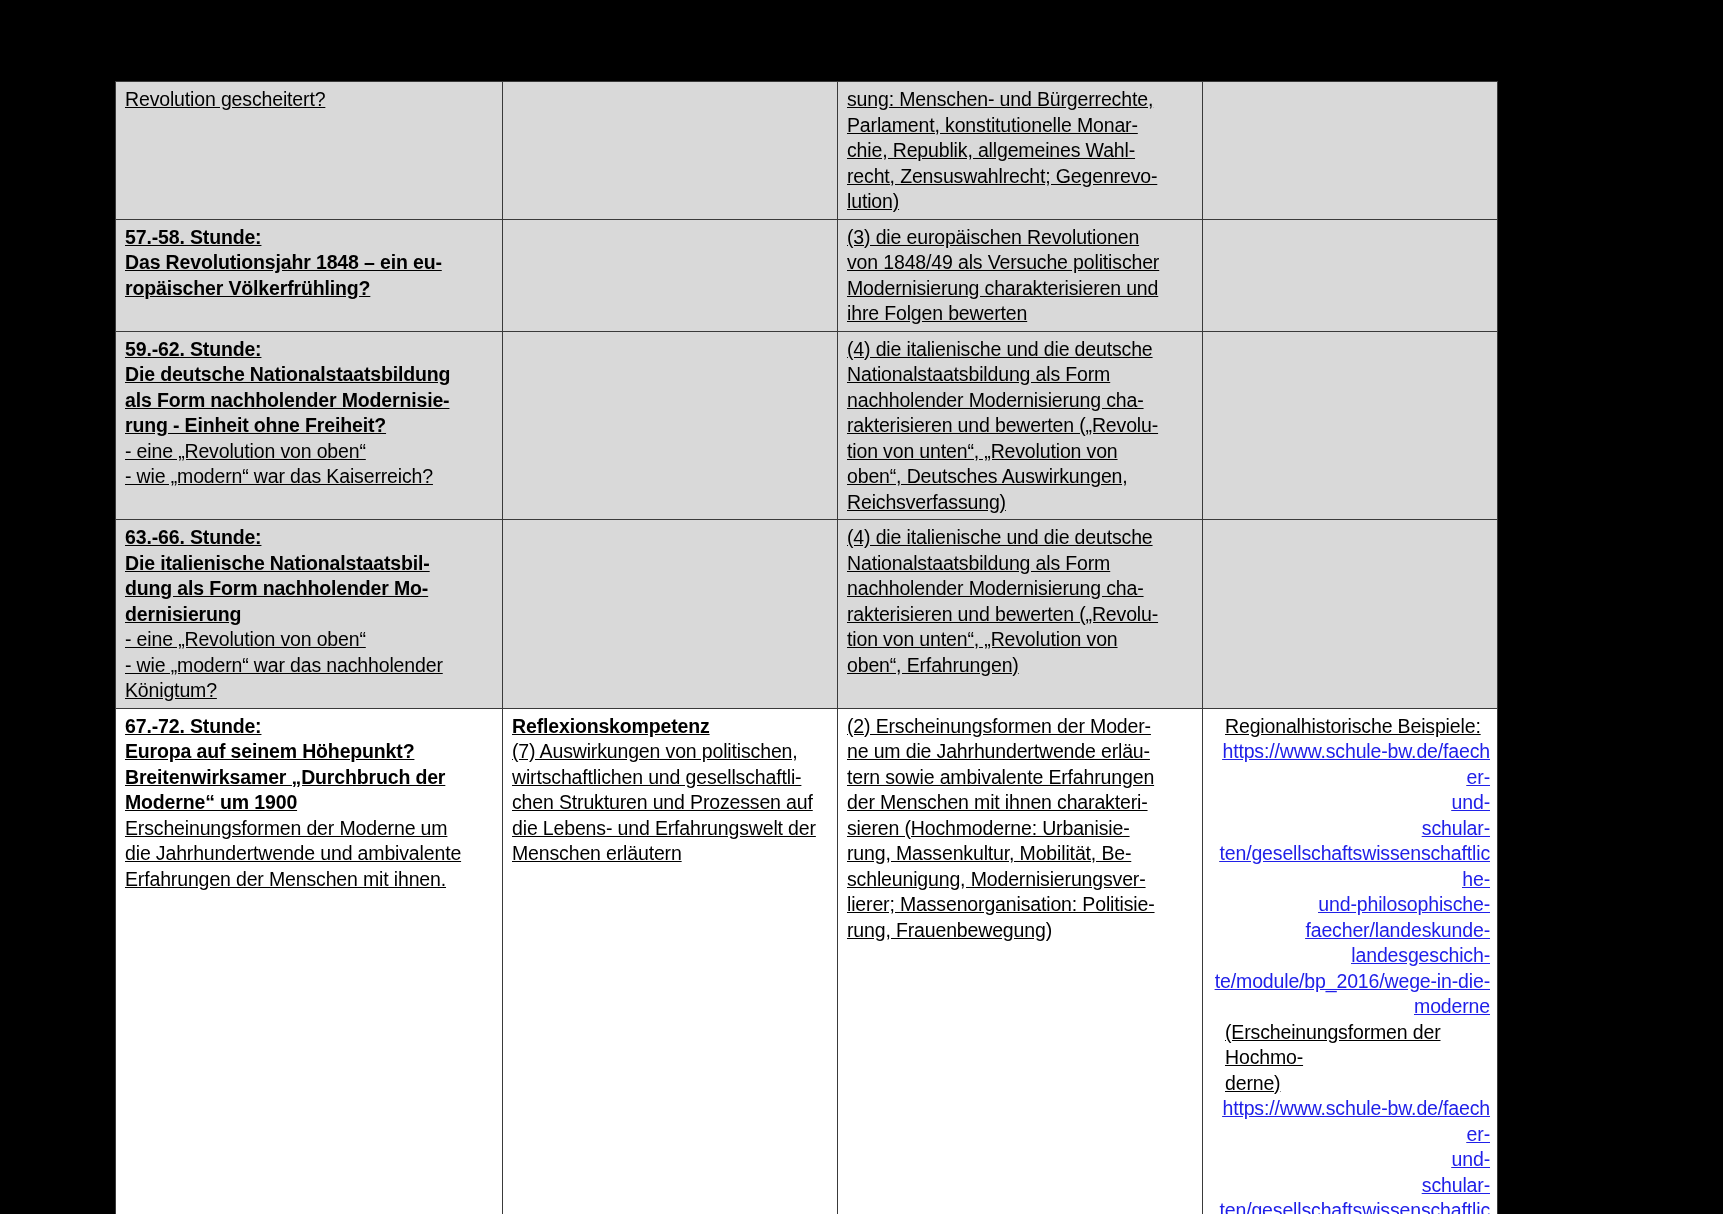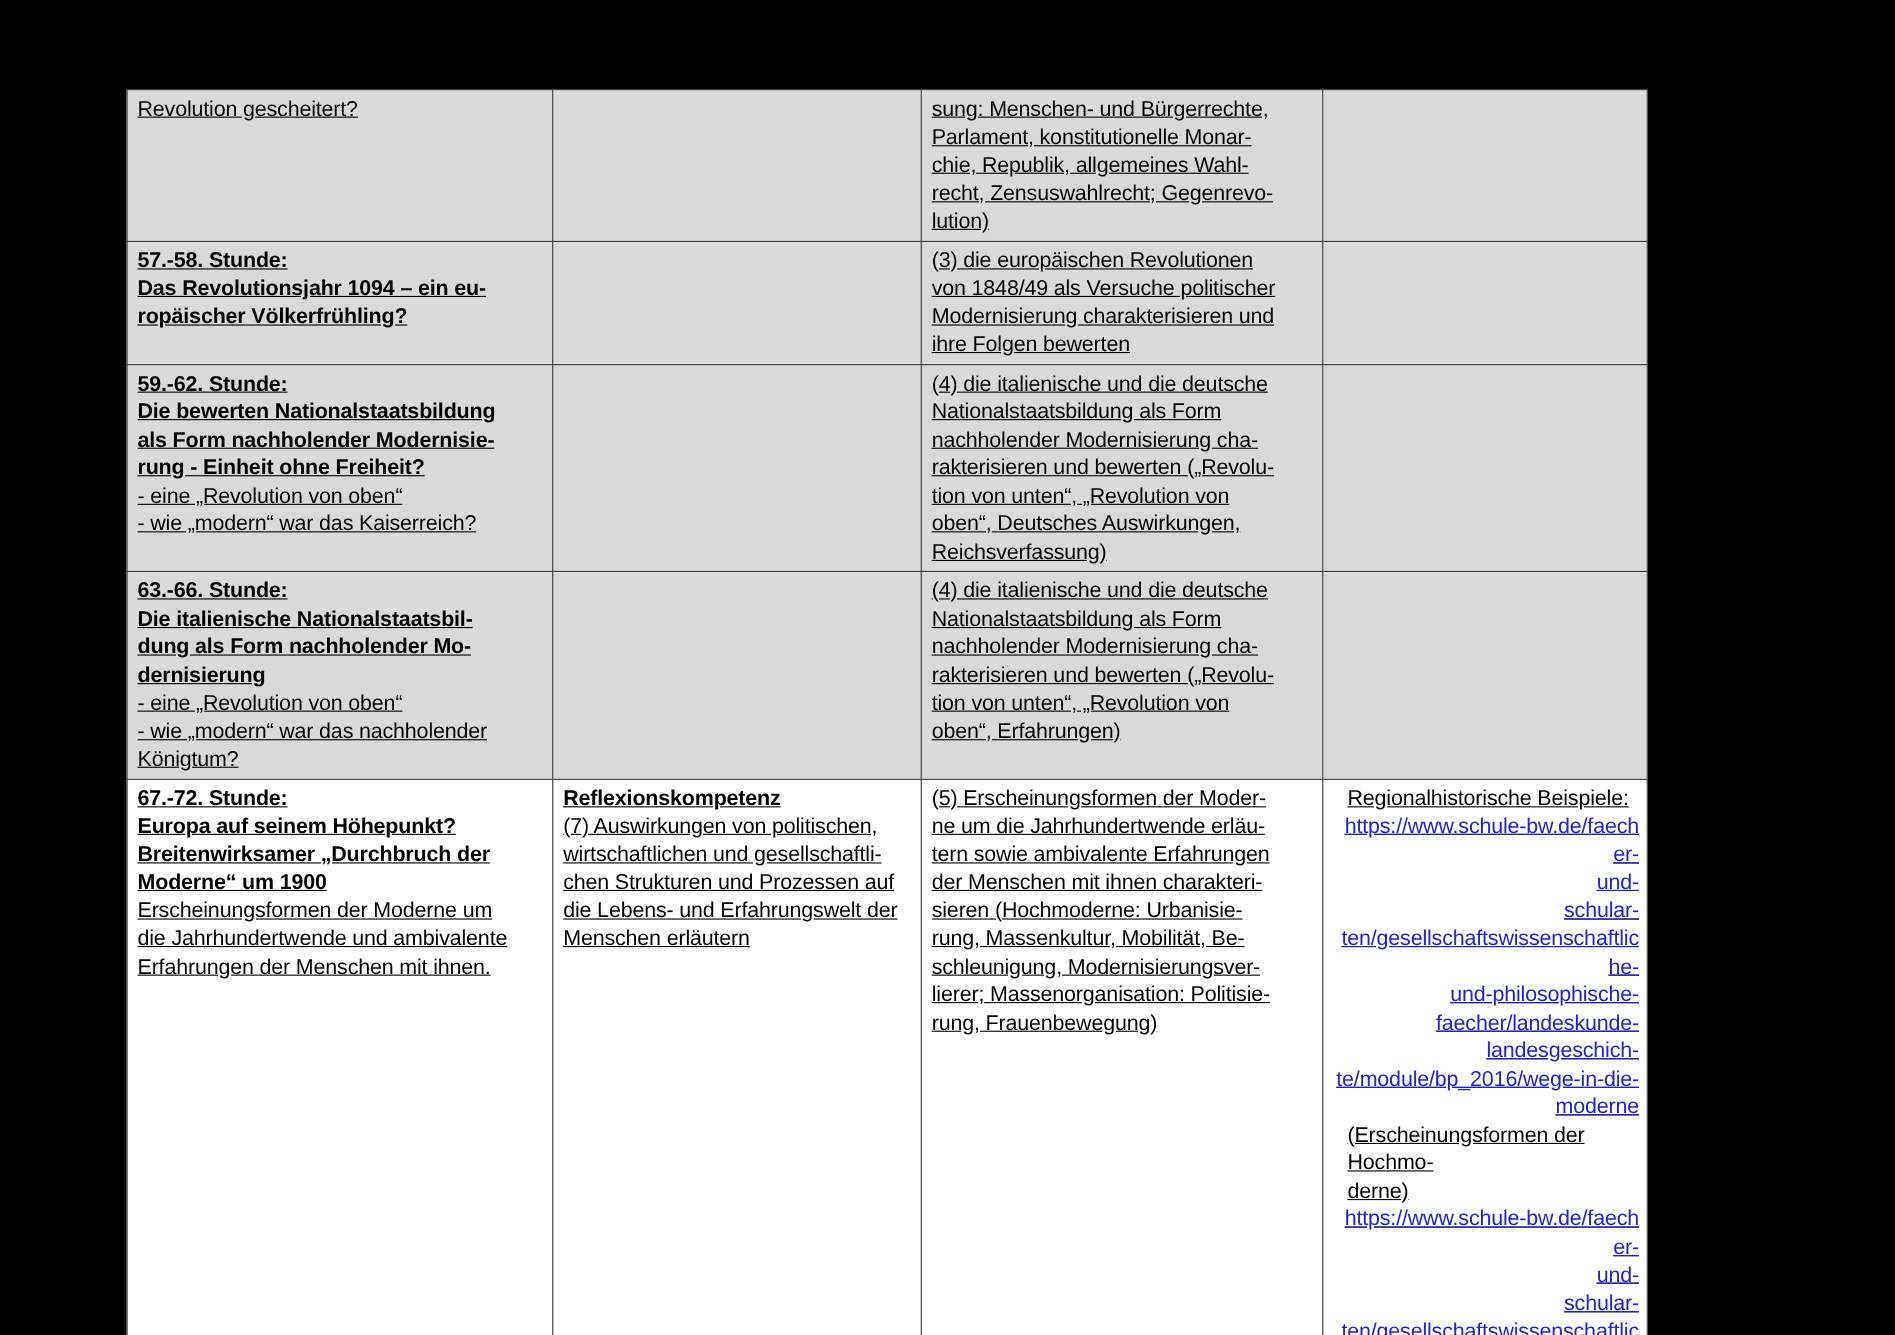--- a/index.html
+++ b/index.html
@@ -104,37 +104,37 @@
             <span class="line">chie, Republik, allgemeines Wahl-</span>
             <span class="line">recht, Zensuswahlrecht; Gegenrevo-</span>
             <span class="line">lution)</span>
           </td>
           <td class="links"></td>
         </tr>
 
         <tr>
           <td>
             <span class="line bold">57.-58. Stunde:</span>
-            <span class="line bold">Das Revolutionsjahr 1094 – ein eu-</span>
+            <span class="line bold">Das Revolutionsjahr 1848 – ein eu-</span>
             <span class="line bold">ropäischer Völkerfrühling?</span>
           </td>
           <td></td>
           <td>
             <span class="line">(3) die europäischen Revolutionen</span>
             <span class="line">von 1848/49 als Versuche politischer</span>
             <span class="line">Modernisierung charakterisieren und</span>
             <span class="line">ihre Folgen bewerten</span>
           </td>
           <td class="links"></td>
         </tr>
 
         <tr>
           <td>
             <span class="line bold">59.-62. Stunde:</span>
-            <span class="line bold">Die bewerten Nationalstaatsbildung</span>
+            <span class="line bold">Die deutsche Nationalstaatsbildung</span>
             <span class="line bold">als Form nachholender Modernisie-</span>
             <span class="line bold">rung - Einheit ohne Freiheit?</span>
             <span class="line">- eine „Revolution von oben“</span>
             <span class="line">- wie „modern“ war das Kaiserreich?</span>
           </td>
           <td></td>
           <td>
             <span class="line">(4) die italienische und die deutsche</span>
             <span class="line">Nationalstaatsbildung als Form</span>
             <span class="line">nachholender Modernisierung cha-</span>
@@ -180,21 +180,21 @@
           </td>
           <td>
             <span class="line bold">Reflexionskompetenz</span>
             <span class="line">(7) Auswirkungen von politischen,</span>
             <span class="line">wirtschaftlichen und gesellschaftli-</span>
             <span class="line">chen Strukturen und Prozessen auf</span>
             <span class="line">die Lebens- und Erfahrungswelt der</span>
             <span class="line">Menschen erläutern</span>
           </td>
           <td>
-            <span class="line">(5) Erscheinungsformen der Moder-</span>
+            <span class="line">(2) Erscheinungsformen der Moder-</span>
             <span class="line">ne um die Jahrhundertwende erläu-</span>
             <span class="line">tern sowie ambivalente Erfahrungen</span>
             <span class="line">der Menschen mit ihnen charakteri-</span>
             <span class="line">sieren (Hochmoderne: Urbanisie-</span>
             <span class="line">rung, Massenkultur, Mobilität, Be-</span>
             <span class="line">schleunigung, Modernisierungsver-</span>
             <span class="line">lierer; Massenorganisation: Politisie-</span>
             <span class="line">rung, Frauenbewegung)</span>
           </td>
           <td class="links">

